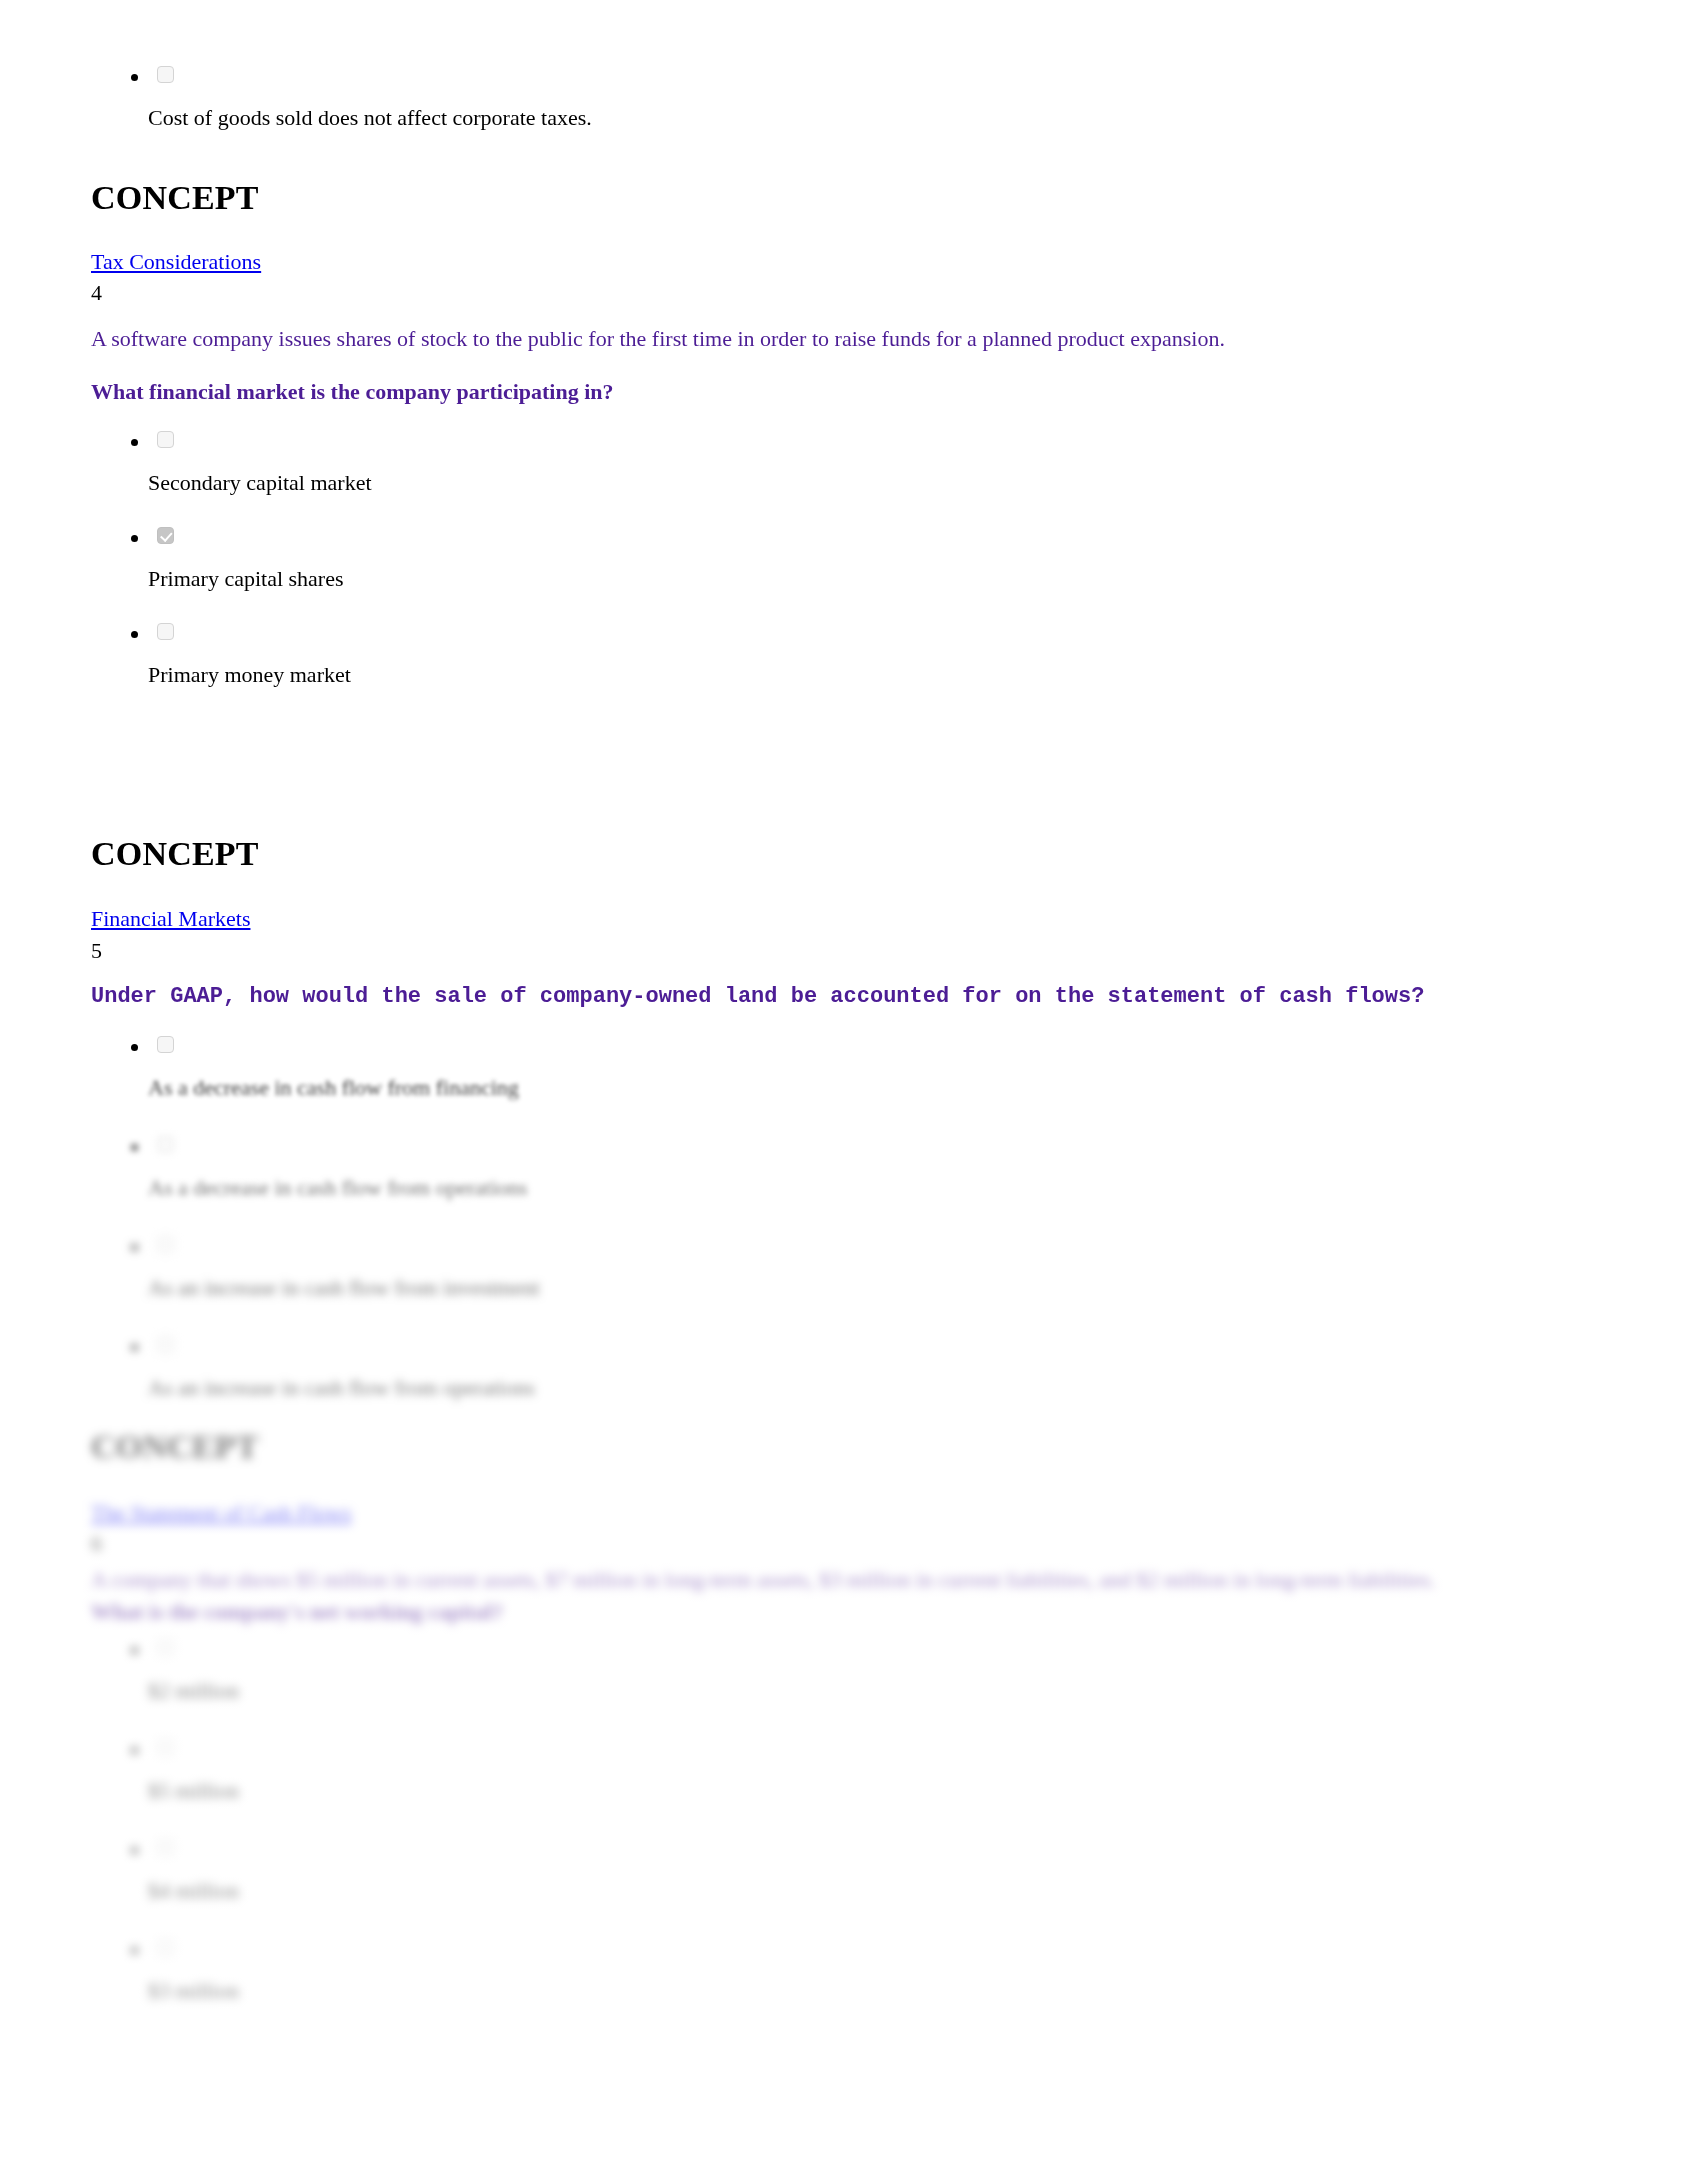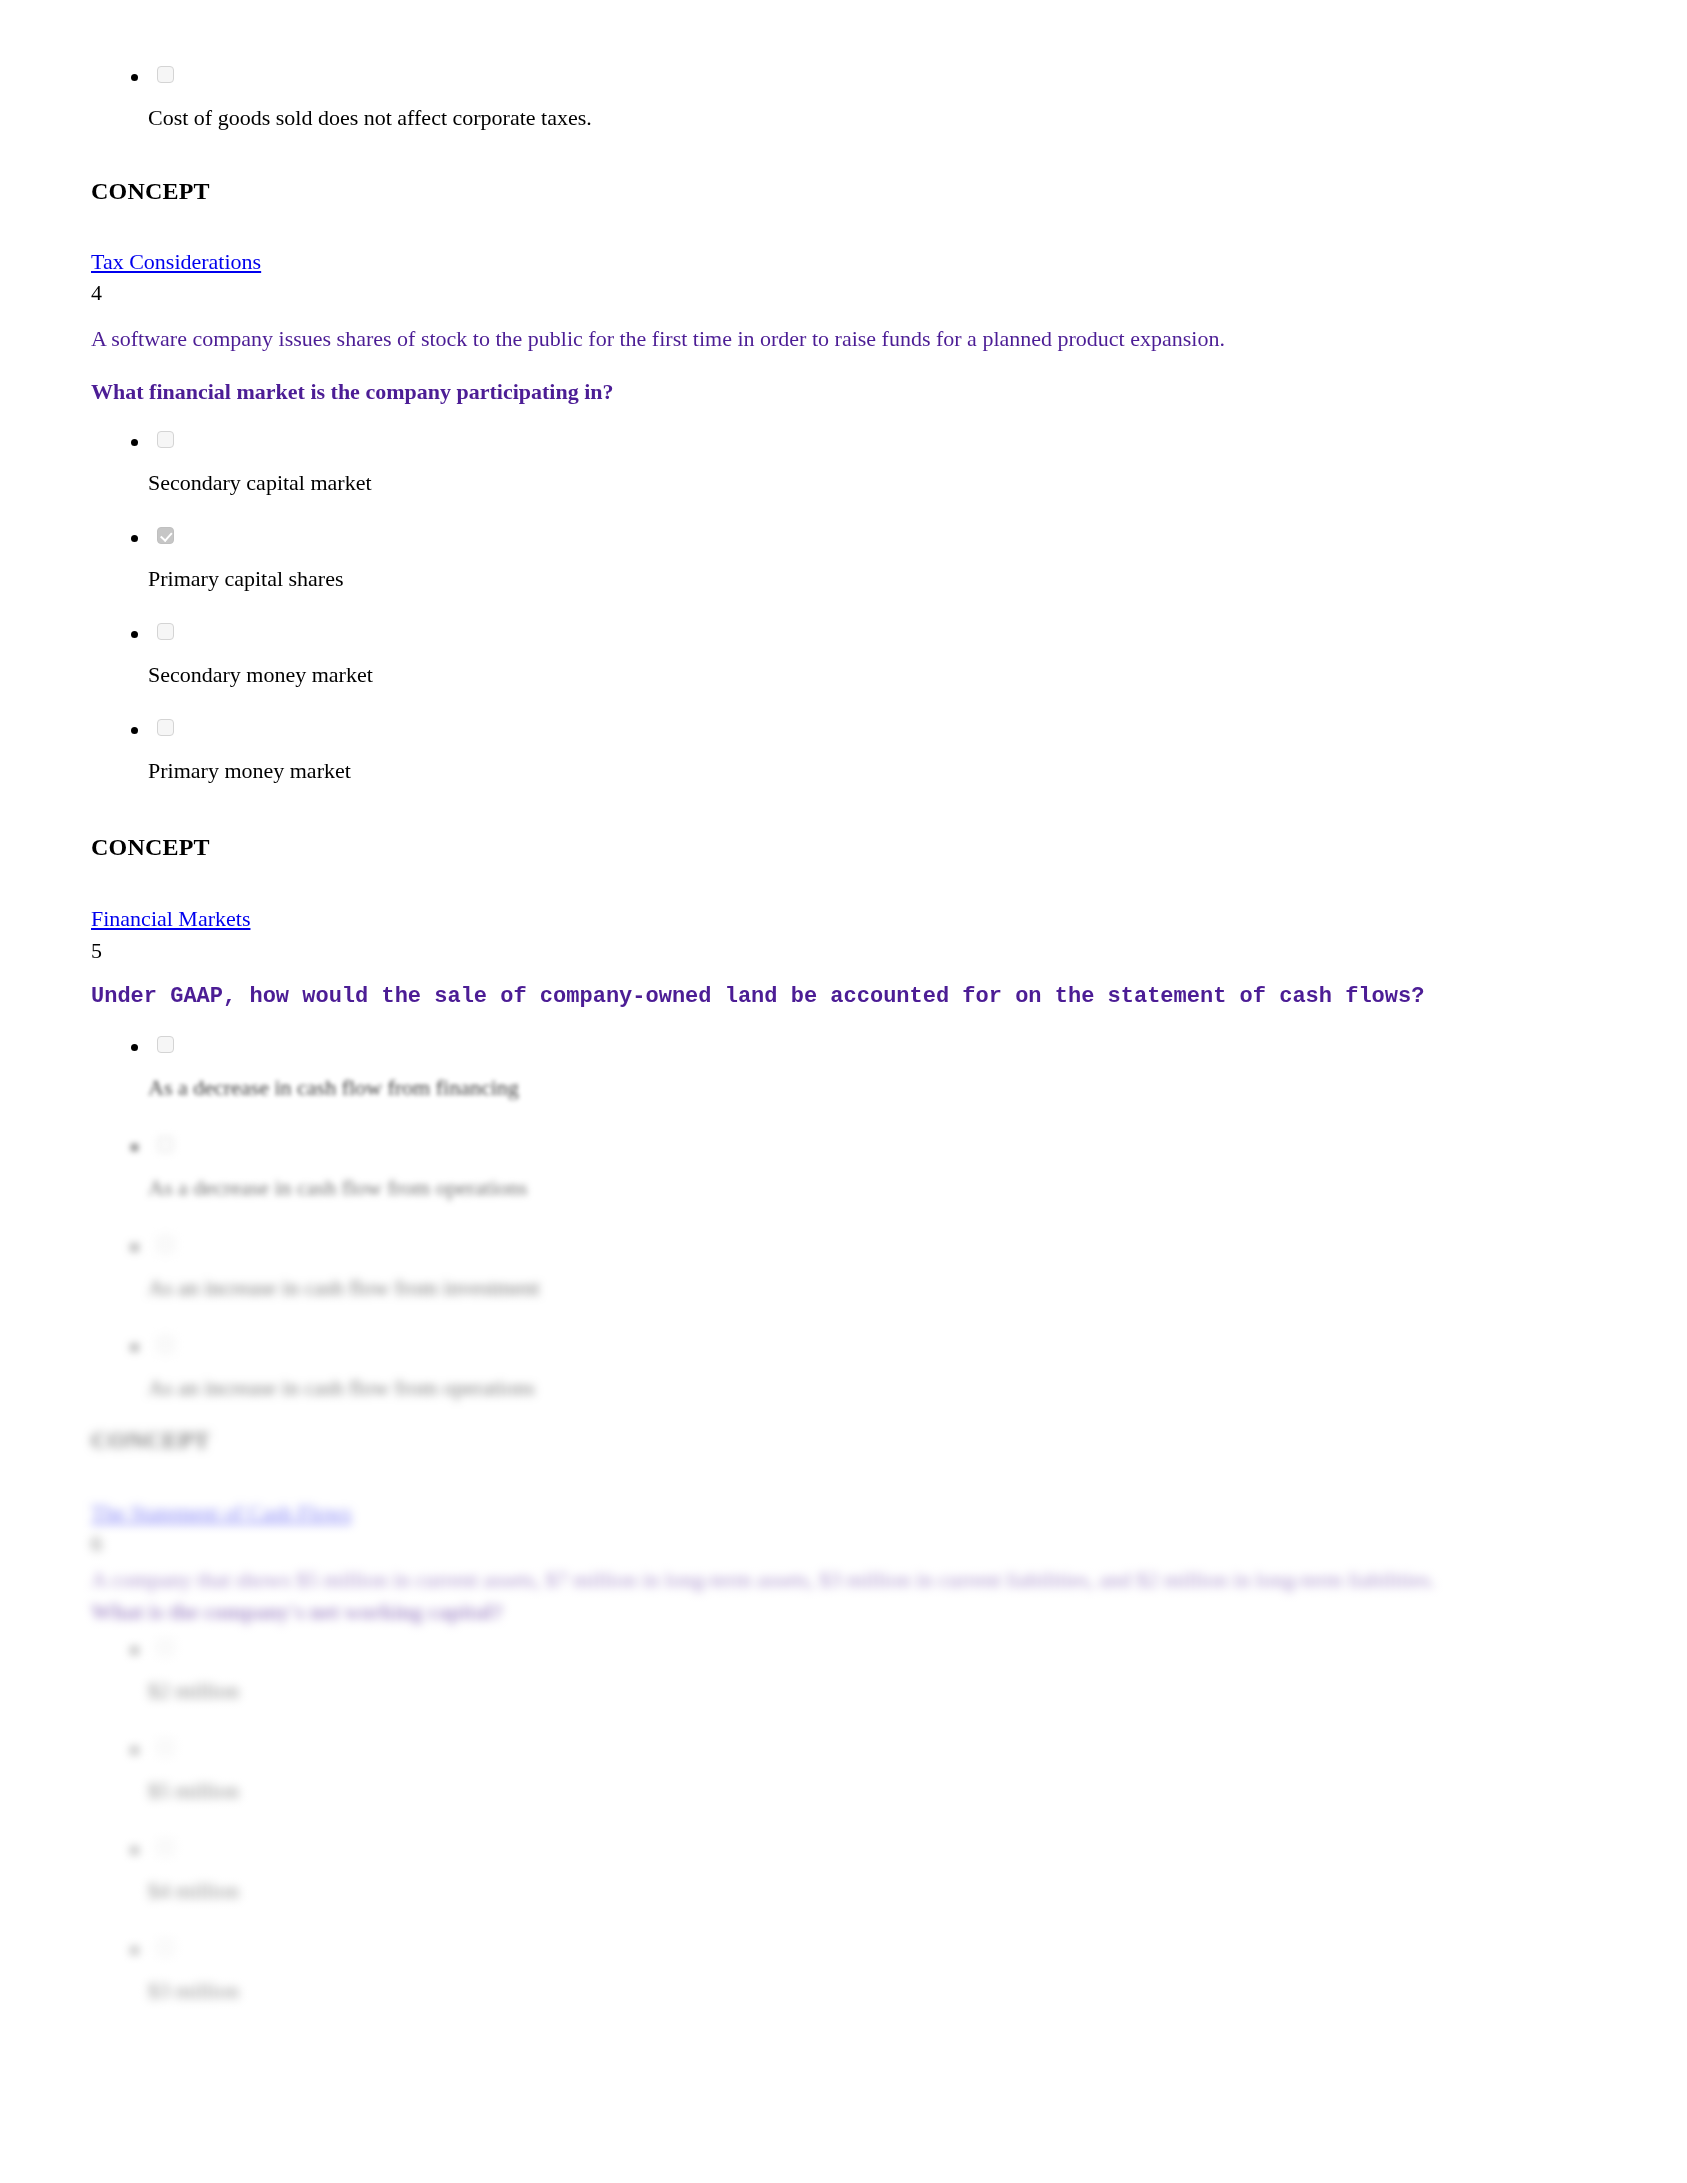--- a/index.html
+++ b/index.html
@@ -35,21 +35,21 @@
   .para {
     font-size: 22px;
     line-height: 1.30;
     margin: 0;
     padding: 0;
     color: #4c1d95;
   }
   .para.bold { font-weight: bold; }
 
   .concept-heading {
-    font-size: 24px;
+    font-size: 34px;
     font-weight: bold;
     line-height: 1.15;
     margin: 0;
     letter-spacing: 0.2px;
   }
 
   .concept-link {
     font-size: 22px;
     color: #0000ee;
     text-decoration: underline;
@@ -170,25 +170,20 @@
         <span class="opt-label">Secondary capital market</span>
       </li>
       <li style="height:96px;">
         <span class="bullet"></span>
         <span class="cbox checked"></span>
         <span class="opt-label">Primary capital shares</span>
       </li>
       <li style="height:96px;">
         <span class="bullet"></span>
         <span class="cbox"></span>
-        <span class="opt-label">Secondary money market</span>
-      </li>
-      <li style="height:96px;">
-        <span class="bullet"></span>
-        <span class="cbox"></span>
         <span class="opt-label">Primary money market</span>
       </li>
     </ul>
 
     <div class="concept-heading" style="position:absolute; left:0; top:834px;">CONCEPT</div>
     <a class="concept-link" href="#" style="position:absolute; left:0; top:905px;">Financial Markets</a>
 
     <div class="qnum" style="position:absolute; left:0; top:937px;">5</div>
 
     <p class="para bold" style="position:absolute; left:0; top:983px; width:1474px;font-family:Liberation Mono, monospace;">Under GAAP, how would the sale of company-owned land be accounted for on the statement of cash flows?</p>

